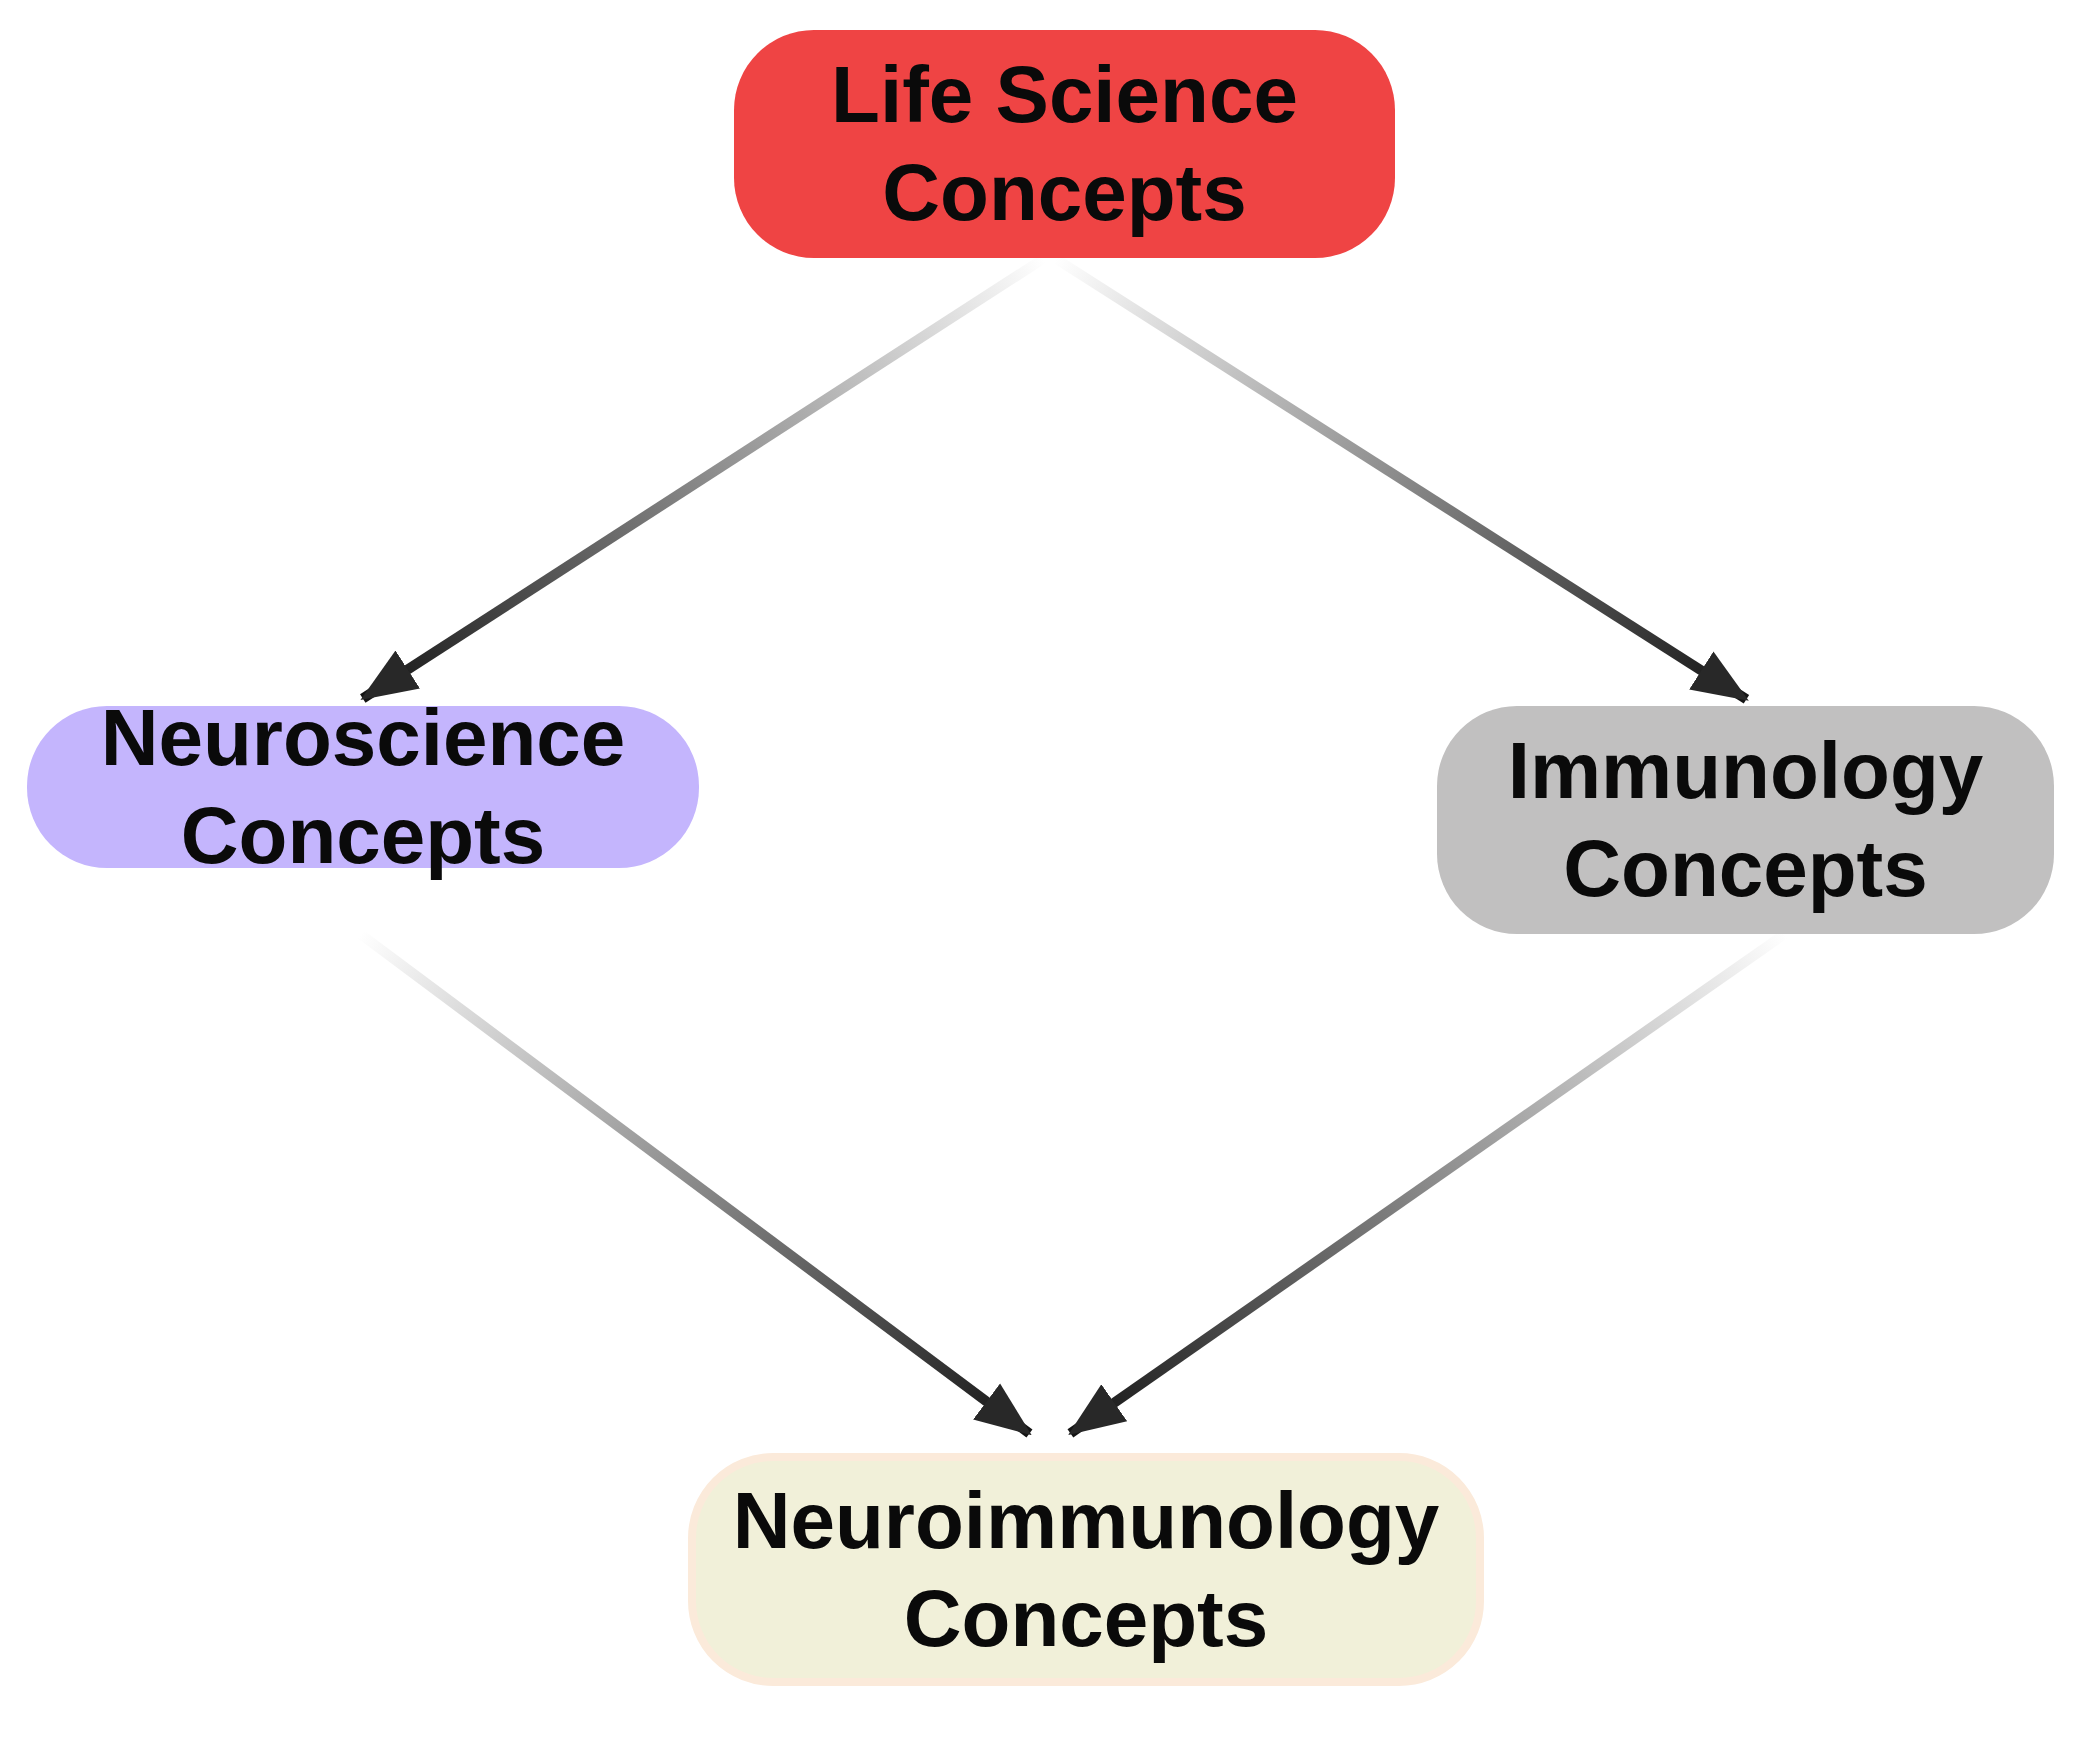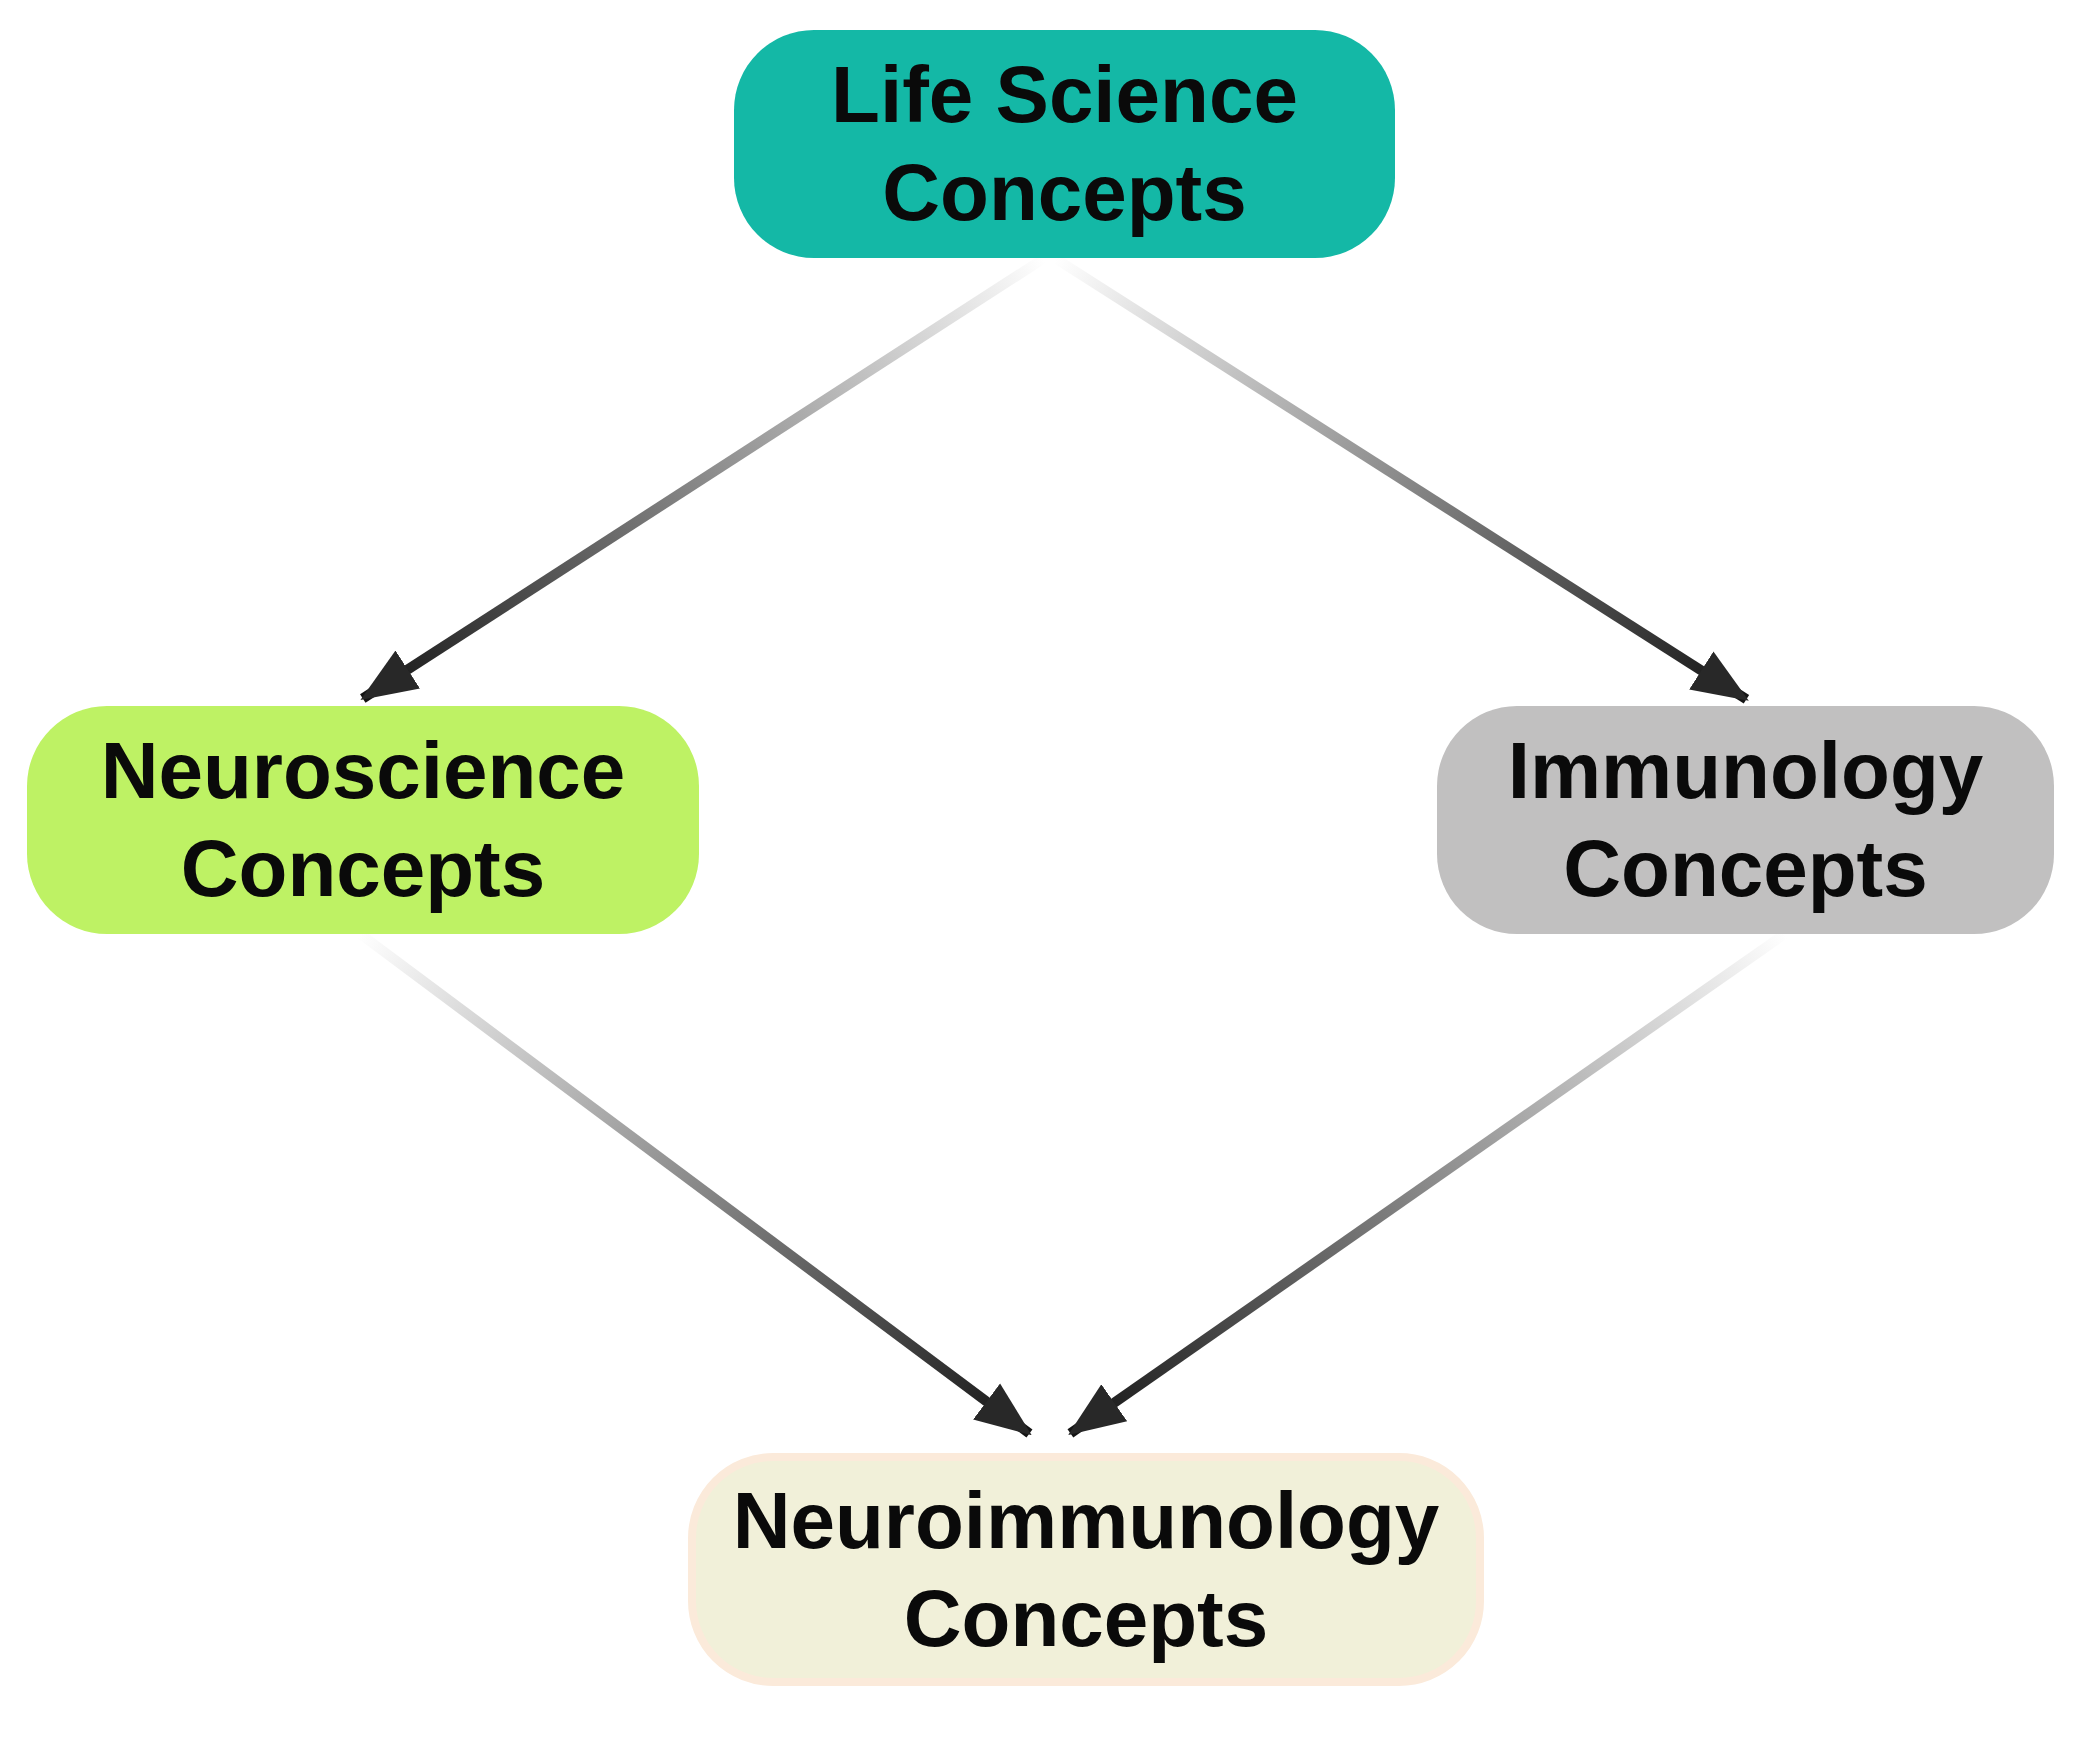--- a/index.html
+++ b/index.html
@@ -35,26 +35,26 @@
     font-size: 80px;
     line-height: 1.22;
     color: #0a0a0a;
     letter-spacing: 0px;
     box-sizing: border-box;
   }
   .node span { display: block; white-space: nowrap; }
   .node-life {
     left: 734px; top: 30px;
     width: 661px; height: 228px;
-    background: #14b8a6;
+    background: #ef4444;
   }
   .node-neuro {
     left: 27px; top: 706px;
-    width: 672px; height: 228px;
-    background: #bef264;
+    width: 672px; height: 162px;
+    background: #c4b5fd;
   }
   .node-immuno {
     left: 1437px; top: 706px;
     width: 617px; height: 228px;
     background: #c1c0c0;
   }
   .node-neuroimm {
     left: 688px; top: 1441px;
     width: 796px; height: 233px;
     background: #f1f0d9;

